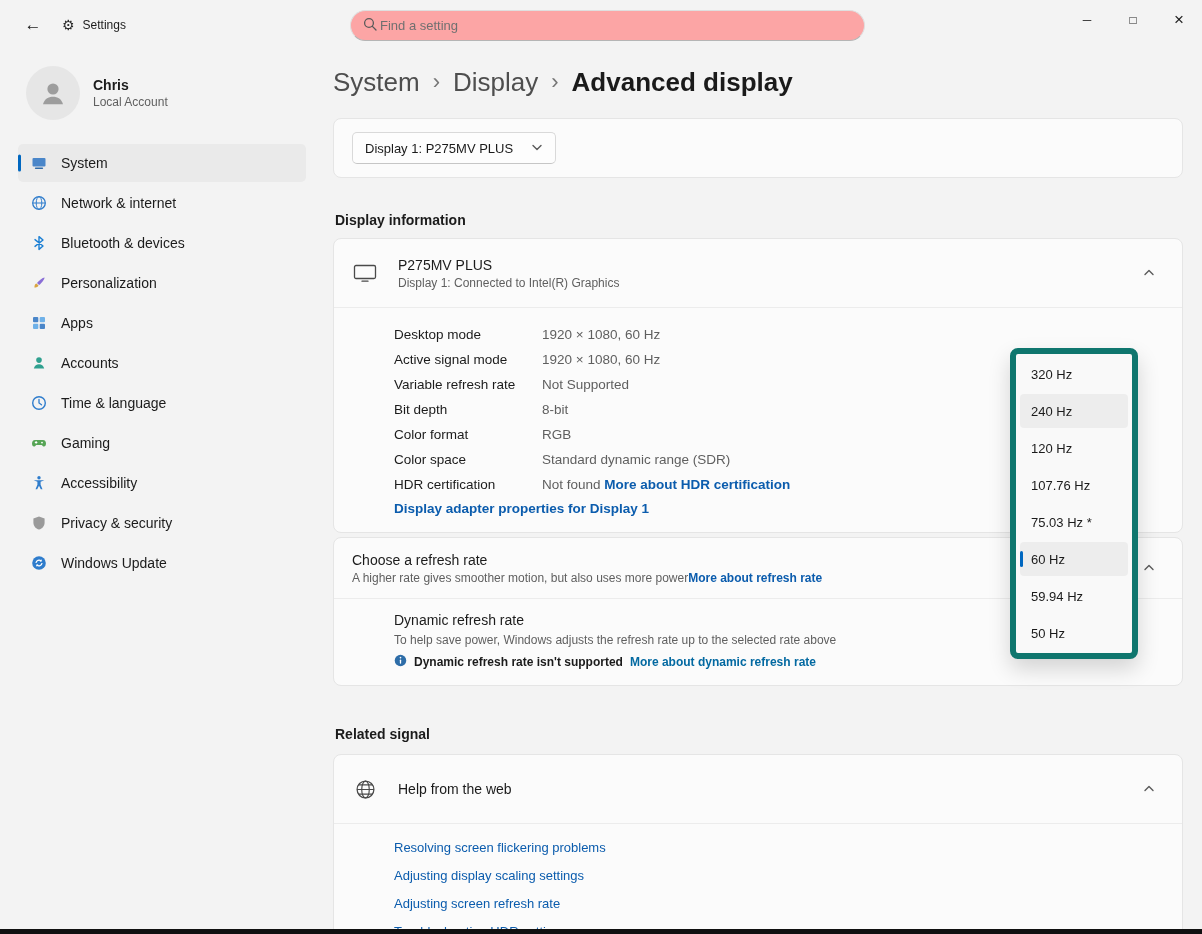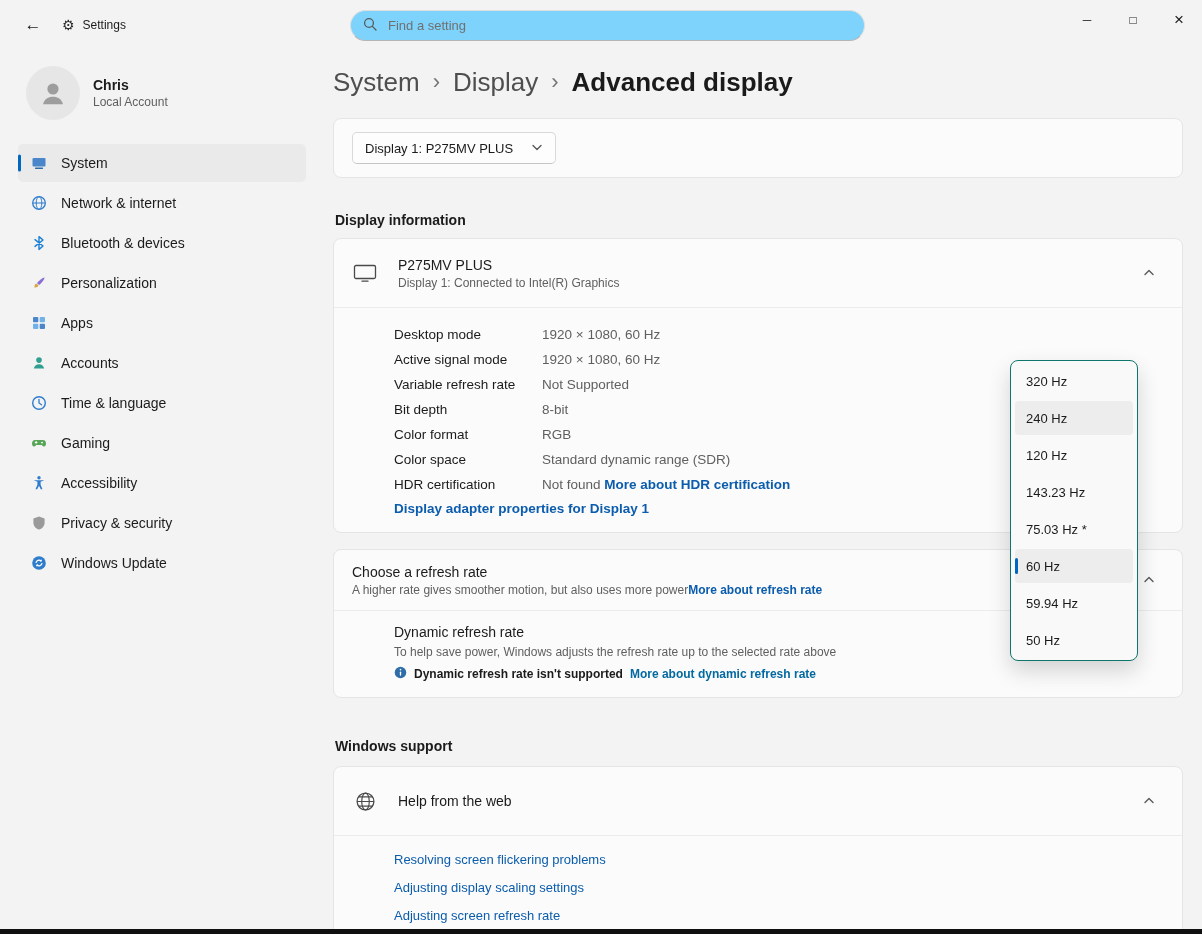--- a/index.html
+++ b/index.html
@@ -14,22 +14,22 @@
   }
 
   
   .titlebar { height:50px; display:flex; align-items:center; position:relative; }
   .back-btn { width:38px; height:32px; margin-left:14px; border:none; background:transparent;
               font-size:17px; color:#1b1b1b; border-radius:5px; cursor:pointer; }
   .app-id { display:flex; align-items:center; gap:8px; margin-left:10px; }
   .app-gear { font-size:14px; color:#2b2b2b; }
   .app-title { font-size:12px; color:#1b1b1b; }
   .searchbox { position:absolute; left:350px; top:10px; width:515px; height:31px;
-               background:#7dd3fc; border:1px solid #dfdfdf; border-bottom-color:#b5b5b5;
-               border-radius:16px; display:flex; align-items:center; padding:0 12px; gap:11px; }
+               background:#fca5a5; border:1px solid #dfdfdf; border-bottom-color:#b5b5b5;
+               border-radius:16px; display:flex; align-items:center; padding:0 12px; gap:3px; }
   .searchbox input { border:none; outline:none; flex:1; font-family:"Liberation Sans",sans-serif;
                      font-size:13px; color:#333; background:transparent; }
   .searchbox input::placeholder { color:#707070; }
   .win-controls { position:absolute; right:0; top:0; display:flex; }
   .win-btn { width:46px; height:40px; display:flex; align-items:center; justify-content:center;
              border:none; background:transparent; color:#1b1b1b; cursor:pointer; }
   .win-btn.min { font-size:12px; }
   .win-btn.max { font-size:12px; }
   .win-btn.close { font-size:17px; }
 
@@ -85,37 +85,37 @@
   .divider { border-top:1px solid #ececec; }
 
   .details { padding:14px 18px 16px 60px; }
   .detail-row { display:grid; grid-template-columns:148px auto; align-items:center; height:25px; }
   .detail-label { font-size:13.5px; color:#1b1b1b; }
   .detail-value { font-size:13.5px; color:#5f5f5f; }
   .inline-link { color:#0b5cad; font-weight:700; cursor:pointer; }
   .adapter-link { margin-top:4px; font-size:13.5px; font-weight:700; color:#0b5cad;
                   display:inline-block; cursor:pointer; }
 
-  .refresh-card { margin-top:16px; }
+  .refresh-card { margin-top:4px; }
   .sub-with-link { display:flex; align-items:flex-start; }
 
   .dynamic { padding:13px 18px 15px 60px; }
   .dyn-title { font-size:14px; }
   .dyn-desc { font-size:12px; color:#5f5f5f; margin-top:5px; }
   .dyn-status { display:flex; align-items:center; gap:7px; margin-top:7px; font-size:12px; }
   .dyn-status-text { font-weight:700; color:#1b1b1b; }
   .dyn-status-link { font-weight:700; color:#0369a1; cursor:pointer; }
 
   .help-card { margin-top:12px; }
   .help-links { padding:16px 18px 20px 60px; }
   .help-link { display:block; font-size:13px; color:#0b5cad; margin-bottom:13px; cursor:pointer; }
 
   
-  .flyout { position:absolute; left:1010px; top:360px; width:128px; background:#f9f9f9;
-            border:1px solid #0f766e; border-radius:8px; padding:3px 4px;
+  .flyout { position:absolute; left:1010px; top:348px; width:128px; background:#f9f9f9;
+            border:6px solid #0f766e; border-radius:8px; padding:3px 4px;
             box-shadow:0 10px 22px rgba(0,0,0,0.16); z-index:50; }
   .fly-opt { position:relative; height:34px; display:flex; align-items:center;
              padding-left:11px; font-size:13px; border-radius:4px; margin-bottom:3px;
              cursor:pointer; color:#1b1b1b; }
   .fly-opt:last-child { margin-bottom:0; }
   .fly-opt.hovered { background:#ededed; }
   .fly-opt.selected { background:#ededed; }
   .fly-accent { position:absolute; left:0; top:50%; transform:translateY(-50%);
                 width:3px; height:16px; border-radius:2px; background:#0067c0; }
 
@@ -374,21 +374,21 @@
                 <rect x="6.3" y="6" width="1.4" height="4.4" rx="0.7" fill="#fff"></rect>
                 <circle cx="7" cy="3.9" r="0.9" fill="#fff"></circle>
               </svg>
           </span>
           <span class="dyn-status-text">Dynamic refresh rate isn't supported</span>
           <span class="dyn-status-link">More about dynamic refresh rate</span>
         </div>
       </div>
     </div>
 
-    <div class="section-label" style="margin-top:40px">Windows support</div>
+    <div class="section-label" style="margin-top:40px">Related signal</div>
 
     <div class="card help-card">
       <div class="exp-header tall">
         <span class="exp-icon">
           <svg width="21" height="21" viewBox="0 0 20 20">
               <circle cx="10" cy="10" r="8" fill="none" stroke="#4a4a4a" stroke-width="1.2"></circle>
               <ellipse cx="10" cy="10" rx="3.6" ry="8" fill="none" stroke="#4a4a4a" stroke-width="1.1"></ellipse>
               <path d="M2 10h16M3.3 5.6h13.4M3.3 14.4h13.4" stroke="#4a4a4a" stroke-width="1.1" fill="none"></path>
             </svg>
         </span>
@@ -414,21 +414,21 @@
   <div class="fly-opt">
     <span>320 Hz</span>
   </div>
   <div class="fly-opt hovered">
     <span>240 Hz</span>
   </div>
   <div class="fly-opt">
     <span>120 Hz</span>
   </div>
   <div class="fly-opt">
-    <span>143.23 Hz</span>
+    <span>107.76 Hz</span>
   </div>
   <div class="fly-opt">
     <span>75.03 Hz *</span>
   </div>
   <div class="fly-opt selected">
     <span class="fly-accent"></span>
     <span>60 Hz</span>
   </div>
   <div class="fly-opt">
     <span>59.94 Hz</span>

